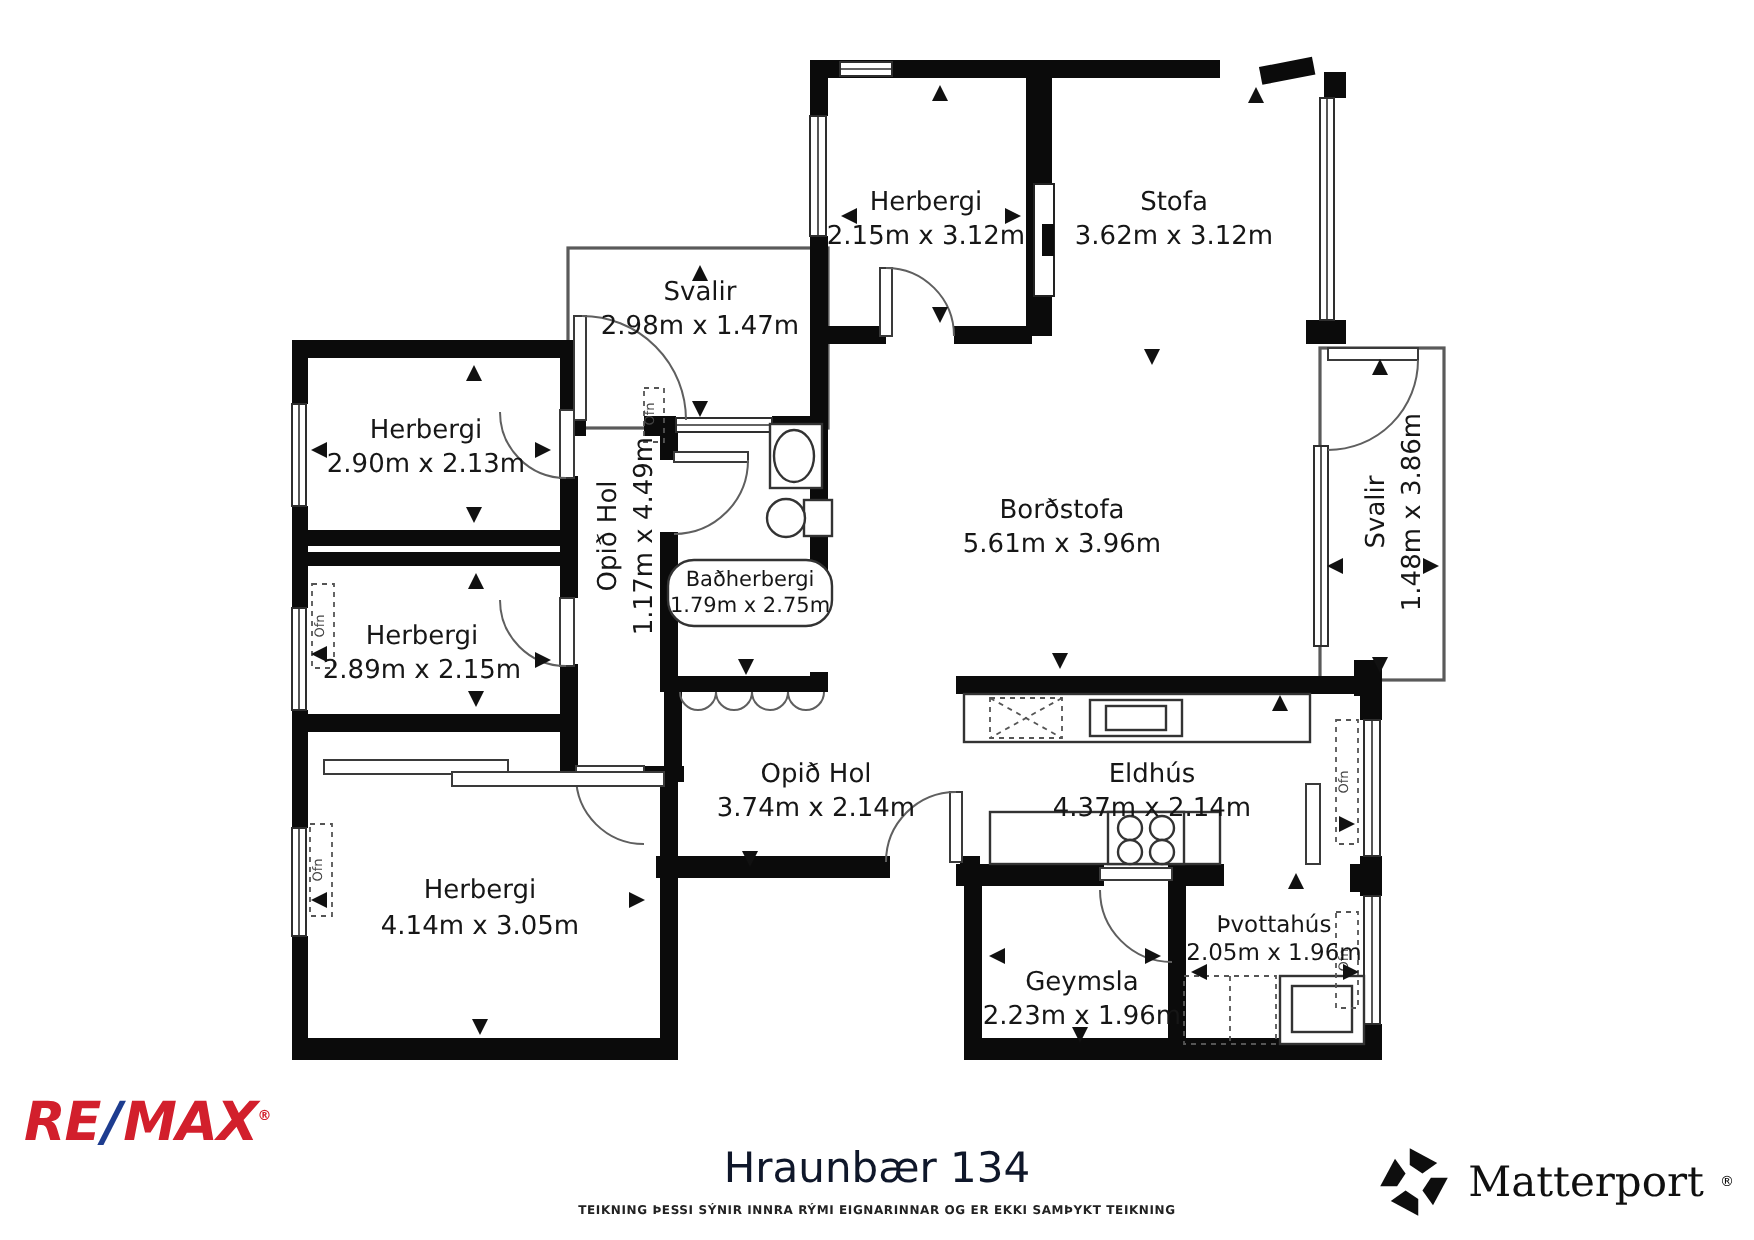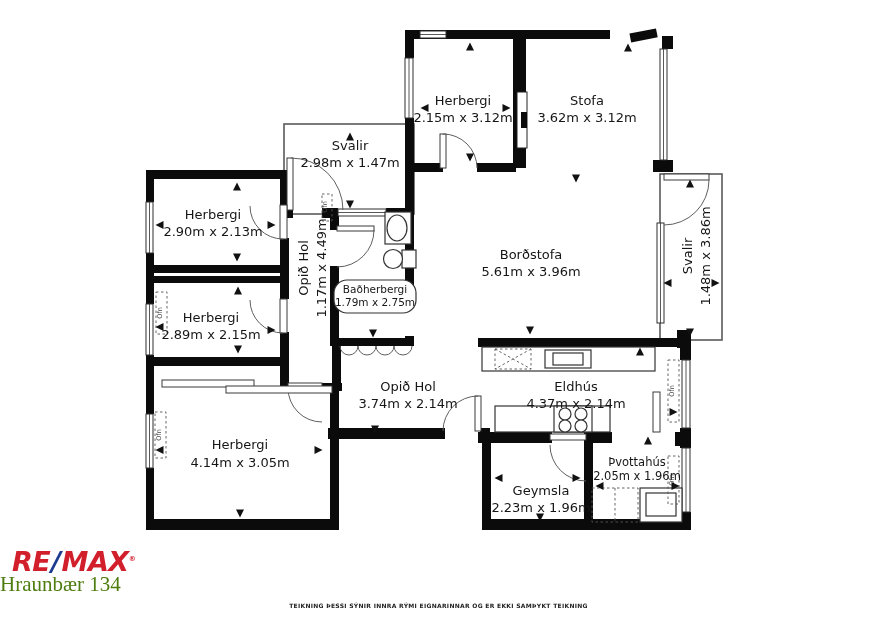--- a/index.html
+++ b/index.html
@@ -12,22 +12,22 @@
   .winline{stroke:#2e2e2e;stroke-width:0.8;}
   .leaf{fill:#ffffff;stroke:#3a3a3a;stroke-width:1;}
   .arc{fill:none;stroke:#5f5f5f;stroke-width:1;}
   .fix{fill:#ffffff;stroke:#333;stroke-width:1.2;}
   .dash{fill:none;stroke:#555;stroke-width:0.9;stroke-dasharray:2.5 2.5;}
   .lbl{font-family:"DejaVu Sans",sans-serif;font-size:13px;fill:#161616;text-anchor:middle;}
   .lbl-sm{font-family:"DejaVu Sans",sans-serif;font-size:10.5px;fill:#161616;text-anchor:middle;}
   .lbl-md{font-family:"DejaVu Sans",sans-serif;font-size:11.5px;fill:#161616;text-anchor:middle;}
   .ofn{font-family:"DejaVu Sans",sans-serif;font-size:6.5px;fill:#444;text-anchor:middle;}
   .arrow{fill:#111;}
-  #footer-title{position:absolute;left:0;right:0;top:572px;
-     font-size:21px;color:#4d7c0f;font-family:Liberation Serif, serif;}
+  #footer-title{position:absolute;left:0;right:0;top:572px;text-align:center;
+     font-size:21px;color:#0f172a;}
   #footer-disclaimer{position:absolute;left:0;right:0;top:602px;text-align:center;
      font-size:6px;font-weight:bold;letter-spacing:.3px;color:#222;}
   #remax{position:absolute;left:12px;top:546px;font-size:27px;font-weight:800;
      font-style:italic;color:#D21F2C;letter-spacing:-.5px;white-space:nowrap;}
   #remax .slash{color:#1D3C8F;margin:0 1px;}
   #remax sup{font-size:7px;vertical-align:super;}
   #matterport{position:absolute;right:10px;top:572px;display:flex;align-items:center;gap:8px;}
   #matterport .word{font-family:"DejaVu Serif",serif;font-size:21px;color:#101010;}
   #matterport sup{font-size:7px;}
 </style>
@@ -322,14 +322,26 @@
     <use href="#arr" transform="translate(425,108) rotate(-90)"></use>
     <use href="#arr" transform="translate(506,108) rotate(90)"></use>
   </g>
 </svg>
 
 <div id="remax"><span>RE</span><span class="slash">/</span><span>MAX</span><sup>®</sup></div>
 
 <div id="footer-title">Hraunbær 134</div>
 <div id="footer-disclaimer">TEIKNING ÞESSI SÝNIR INNRA RÝMI EIGNARINNAR OG ER EKKI SAMÞYKT TEIKNING</div>
 
-
+<div id="matterport">
+  <svg width="38" height="38" viewBox="0 0 36 36">
+    <g fill="#0e0e0e" transform="translate(18,18)">
+      <path d="M-2,-16 L11,-9 L4,-4 L-2,-8 Z"></path>
+      <path d="M-2,-16 L11,-9 L4,-4 L-2,-8 Z" transform="rotate(90)"></path>
+      <path d="M-2,-16 L11,-9 L4,-4 L-2,-8 Z" transform="rotate(180)"></path>
+      <path d="M-2,-16 L11,-9 L4,-4 L-2,-8 Z" transform="rotate(270)"></path>
+    </g>
+  </svg>
+  <span class="word">Matterport</span>
+      <sup>®</sup>
 </div>
 
+</div>
+
 </body></html>

